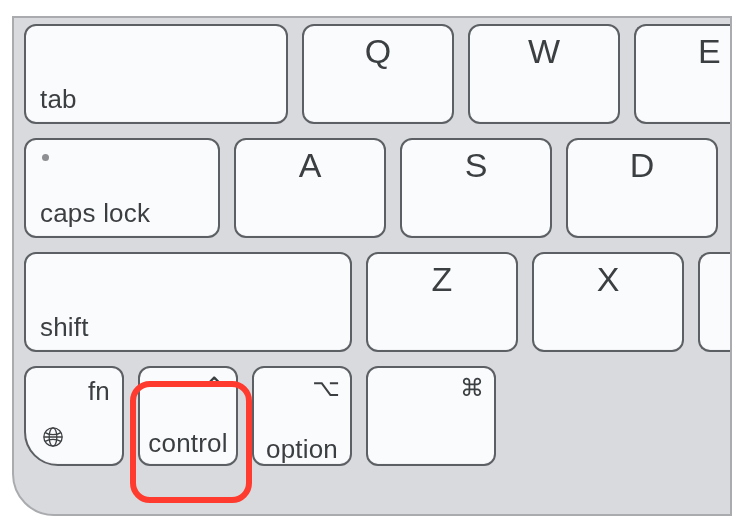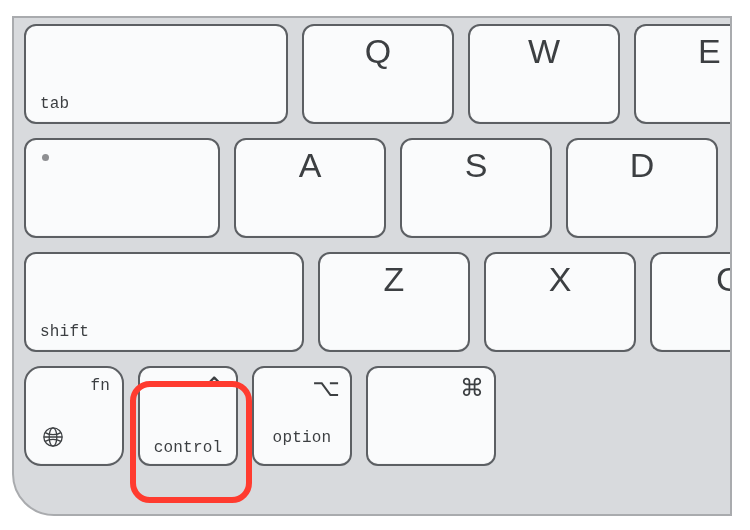--- a/index.html
+++ b/index.html
@@ -45,46 +45,44 @@
     border-top-right-radius: 0;
     border-bottom-right-radius: 0;
   }
   .key .big {
     font-size: 34px;
     font-weight: 400;
     line-height: 1;
     position: absolute;
   }
   .key .lbl {
-    font-size: 16px;
+    font-size: 26px;
     font-weight: 300;
     line-height: 1;
     letter-spacing: 0.2px;
     position: absolute;
-    font-family: Liberation Mono, monospace;
   }
   .key .sym {
     font-size: 24px;
     font-weight: 300;
     line-height: 1;
     position: absolute;
   }
   .key .dot {
     position: absolute;
     width: 7px;
     height: 7px;
     border-radius: 50%;
     background: #8e8f92;
   }
   .globe {
     width: 22px; height: 22px;
   }
   .fn-key {
     border-bottom-left-radius: 34px;
-    border-radius: 17px;
   }
   .highlight {
     position: absolute;
     border: 6px solid #ff3b2f;
     border-radius: 20px;
     pointer-events: none;
   }
 </style>
 </head>
 <body>
@@ -103,35 +101,36 @@
         <span class="big" style="left:50%; transform:translateX(-50%); top:8px;">W</span>
       </div>
       <div class="key cut-right" style="width:118px;">
         <span class="big" style="left:62px; top:8px;">E</span>
       </div>
     </div>
 
     <div class="krow">
       <div class="key" style="width:196px;">
         <span class="dot" style="left:16px; top:14px;"></span>
+        <span class="lbl" style="left:14px; bottom:10px;">caps lock</span>
       </div>
       <div class="key" style="width:152px;">
         <span class="big" style="left:50%; transform:translateX(-50%); top:8px;">A</span>
       </div>
       <div class="key" style="width:152px;">
         <span class="big" style="left:50%; transform:translateX(-50%); top:8px;">S</span>
       </div>
       <div class="key" style="width:152px;">
         <span class="big" style="left:50%; transform:translateX(-50%); top:8px;">D</span>
       </div>
 
     </div>
 
     <div class="krow">
-      <div class="key" style="width:280px;">
+      <div class="key" style="width:328px;">
         <span class="lbl" style="left:14px; bottom:10px;">shift</span>
       </div>
       <div class="key" style="width:152px;">
         <span class="big" style="left:50%; transform:translateX(-50%); top:8px;">Z</span>
       </div>
       <div class="key" style="width:152px;">
         <span class="big" style="left:50%; transform:translateX(-50%); top:8px;">X</span>
       </div>
       <div class="key cut-right" style="width:100px;">
         <span class="big" style="left:64px; top:8px;">C</span>
@@ -150,21 +149,21 @@
             <path d="M3.5 16.8c2.4-1.5 5.4-2.3 8.5-2.3s6.1.8 8.5 2.3"></path>
           </svg>
         </span>
       </div>
       <div class="key" style="width:100px;">
         <span class="sym" style="right:10px; top:6px; font-size:28px;">⌃</span>
         <span class="lbl" style="left:50%; transform:translateX(-50%); bottom:8px;">control</span>
       </div>
       <div class="key" style="width:100px;">
         <span class="sym" style="right:10px; top:8px;">⌥</span>
-        <span class="lbl" style="left:50%; transform:translateX(-50%); bottom:18px;">option</span>
+        <span class="lbl" style="left:50%; transform:translateX(-50%); bottom:2px;">option</span>
       </div>
       <div class="key" style="width:130px;">
         <span class="sym" style="right:10px; top:8px;">⌘</span>
       </div>
     </div>
 
     <div class="highlight" style="left:116px; top:363px; width:122px; height:122px;"></div>
 
   </div>
 </div>

